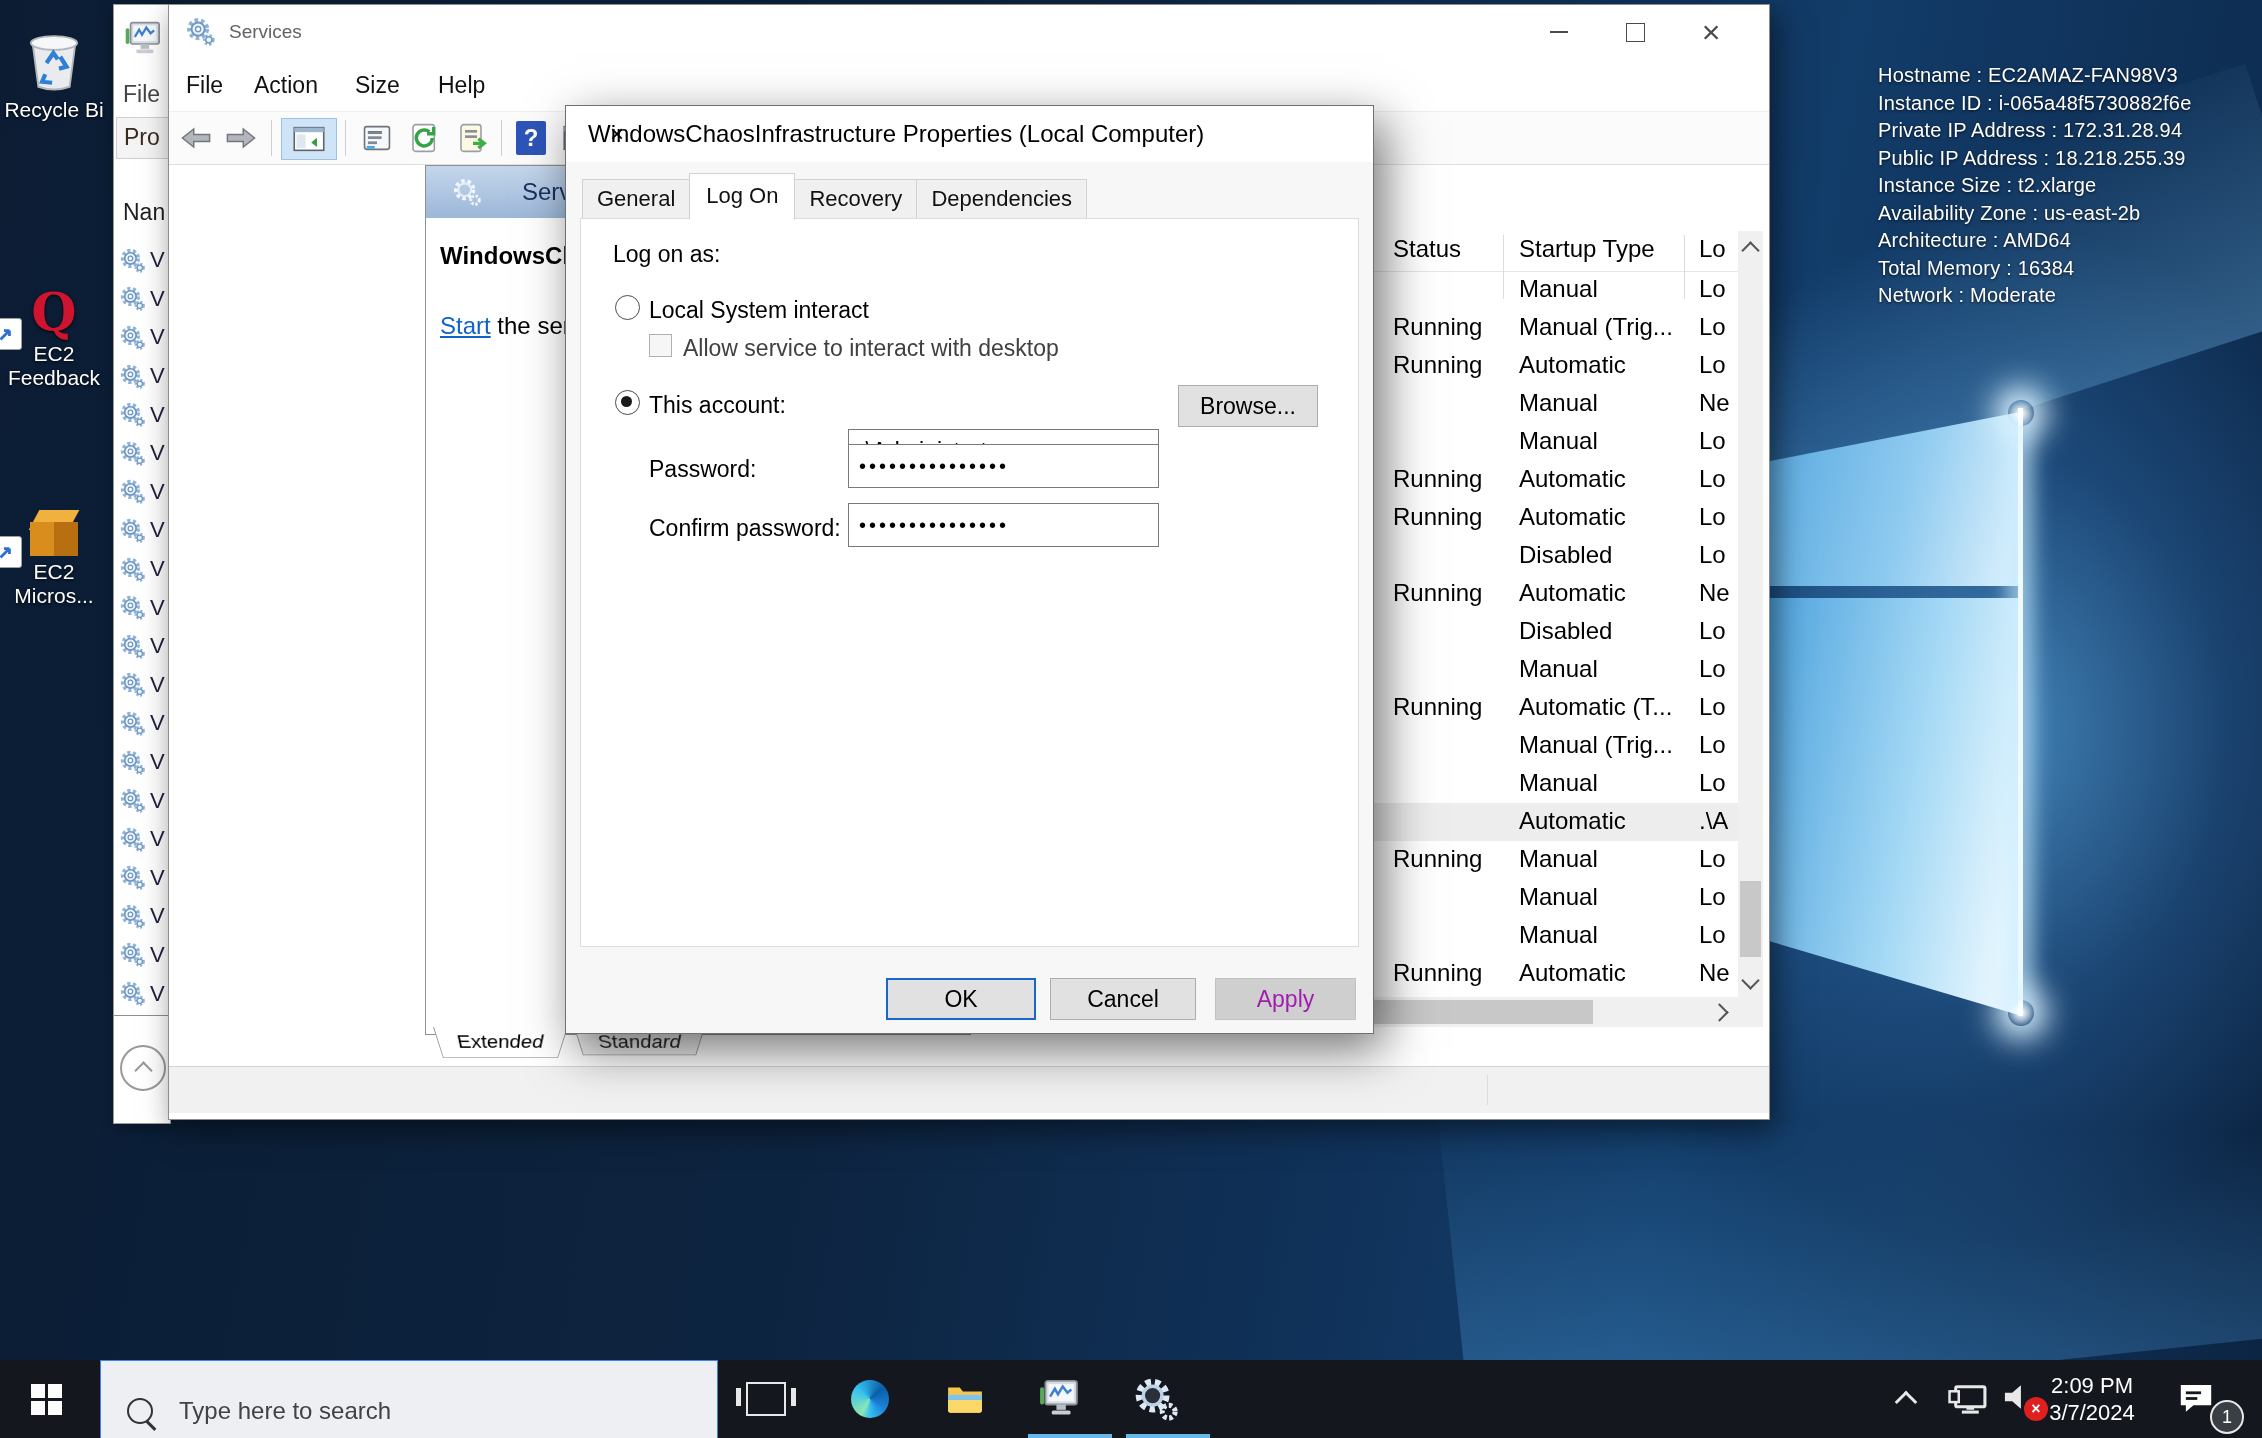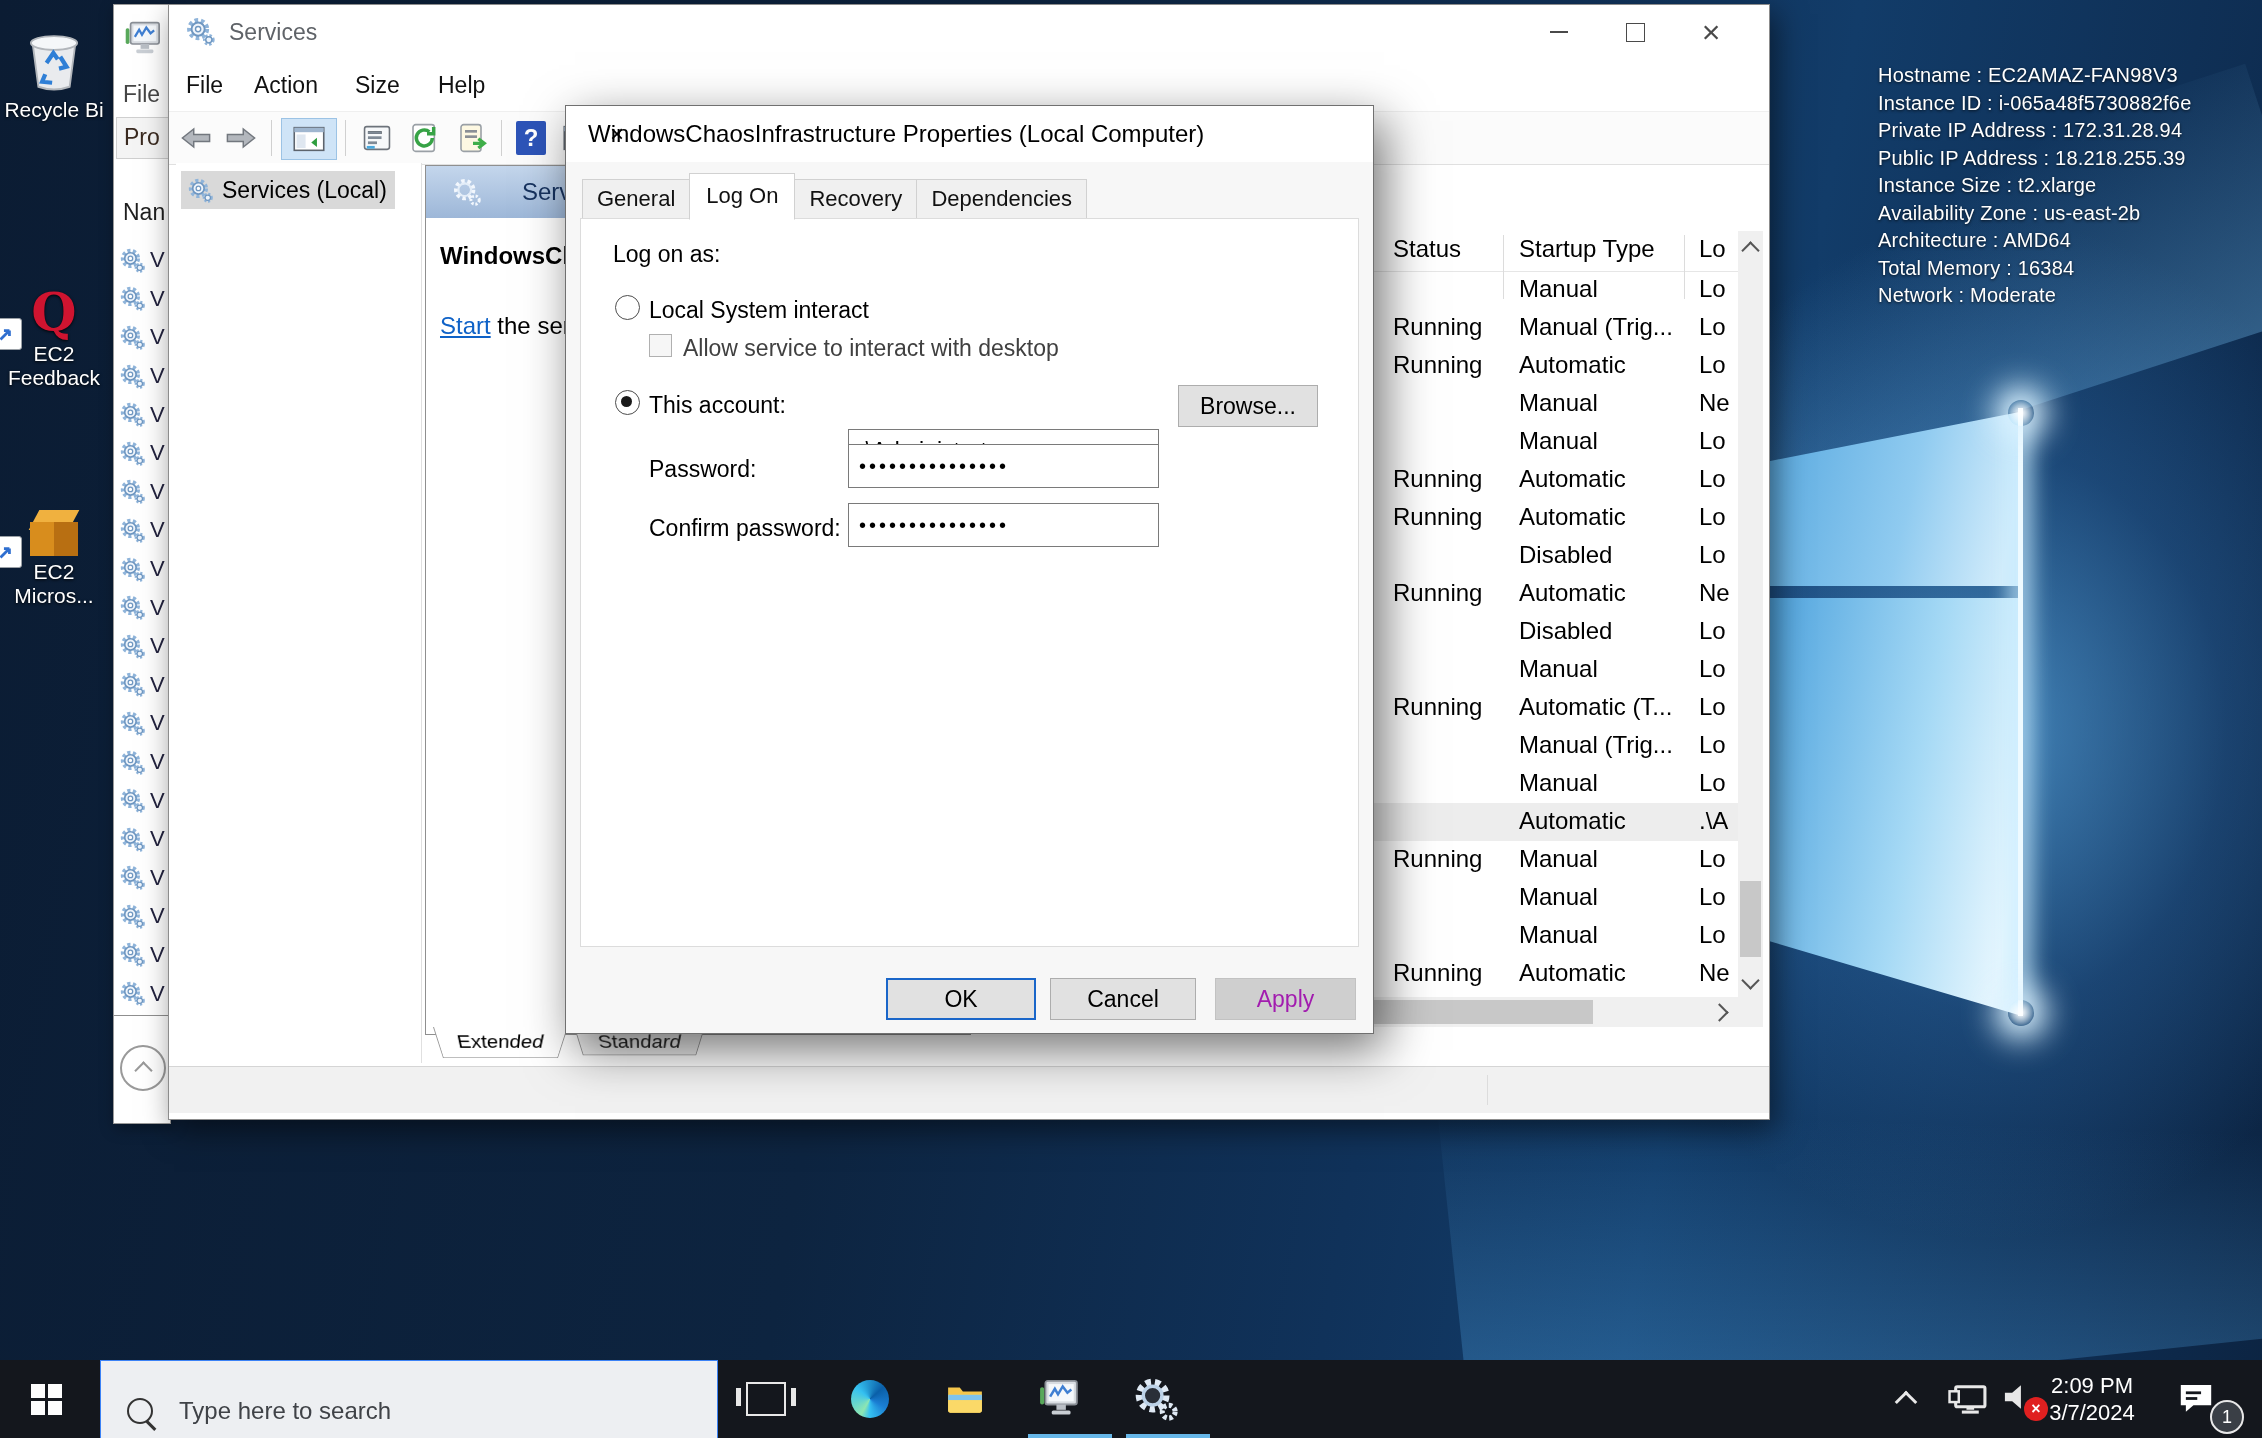--- a/index.html
+++ b/index.html
@@ -56,21 +56,21 @@
   .chv{display:inline-block;width:11px;height:11px;border-right:2.5px solid #555;border-bottom:2.5px solid #555;}
   .chv.up{transform:rotate(-135deg);margin-top:5px;}
   .chv.down{transform:rotate(45deg);margin-bottom:4px;}
   .chv.right{transform:rotate(-45deg);}
   .chv.w{border-color:#e8e8e8;border-width:3px;width:13px;height:13px;}
   
   .svcwin{position:absolute;left:168px;top:4px;width:1600px;height:1114px;background:#fff;
     border:1px solid #8c8c8c;box-shadow:6px 10px 28px rgba(0,0,0,.5);}
   .ttl{position:absolute;left:0;top:0;width:100%;height:54px;background:#fff;}
   .ttl .gi{position:absolute;left:16px;top:11px;width:31px;height:31px;}
-  .ttl-text{position:absolute;left:60px;top:0;line-height:54px;font-size:23px;color:#5f6368;}
+  .ttl-text{position:absolute;left:60px;top:0;line-height:54px;font-size:19px;color:#5f6368;}
   .wbtn{position:absolute;top:0;width:76px;height:54px;display:flex;align-items:center;justify-content:center;color:#4a4a4a;}
   .wbtn .dash{width:18px;height:2px;background:#4a4a4a;}
   .wbtn .sq{width:17px;height:17px;border:1.5px solid #4a4a4a;}
   .wbtn.close{font-size:32px;font-weight:300;}
   .menubar{position:absolute;left:0;top:54px;width:100%;height:52px;background:#fff;}
   .menubar span{position:absolute;top:0;line-height:52px;font-size:23px;color:#111;}
   .toolbar{position:absolute;left:0;top:106px;width:100%;height:52px;background:#fbfbfb;
     border-top:1px solid #efefef;border-bottom:1px solid #e0e0e0;}
   .tbi{position:absolute;top:6px;width:44px;height:40px;display:flex;align-items:center;justify-content:center;}
   .tbi svg{width:34px;height:32px;}
@@ -534,32 +534,20 @@
         </span>
       <span class="tbi" style="left:388px;">
         <svg viewBox="0 0 30 24">
             <rect x="2" y="2" width="26" height="20" fill="#fff" stroke="#5d646d" stroke-width="1.4"></rect>
             <rect x="2" y="2" width="26" height="4" fill="#9fb6cf"></rect>
             <path d="M13 9 l8 5 -8 5 Z" fill="#2e9e3e"></path>
           </svg>
       </span>
     </div>
 
-    <div class="tree">
-      <div class="tree-item">
-        <span class="gi" style="display: inline-block;"><svg viewBox="0 0 26 26" style="width:100%;height:100%">
-              <circle cx="11" cy="11" r="7" fill="none" stroke="#8fb4da" stroke-width="4.5" stroke-dasharray="2.8 2.2"></circle>
-              <circle cx="11" cy="11" r="5.5" fill="#eef4fb" stroke="#6f97c1" stroke-width="1.6"></circle>
-              <circle cx="11" cy="11" r="2.2" fill="#fff" stroke="#6f97c1" stroke-width="1.2"></circle>
-              <circle cx="20" cy="20" r="3.6" fill="none" stroke="#8fb4da" stroke-width="2.6" stroke-dasharray="1.9 1.5"></circle>
-              <circle cx="20" cy="20" r="2.6" fill="#eef4fb" stroke="#6f97c1" stroke-width="1.2"></circle>
-            </svg></span>
-        <span>Services (Local)</span>
-      </div>
-    </div>
 
     <div class="midpane">
       <div class="mid-hdr">
         <span class="gi" style="display: inline-block;"><svg viewBox="0 0 26 26" style="width:100%;height:100%">
               <circle cx="11" cy="11" r="7" fill="none" stroke="#f2f7fd" stroke-width="4.5" stroke-dasharray="2.8 2.2"></circle>
               <circle cx="11" cy="11" r="5.5" fill="none" stroke="#e3edf8" stroke-width="1.8"></circle>
               <circle cx="20" cy="20" r="3.6" fill="none" stroke="#f2f7fd" stroke-width="2.6" stroke-dasharray="1.9 1.5"></circle>
             </svg></span>
         <span>Servic</span>
       </div>

